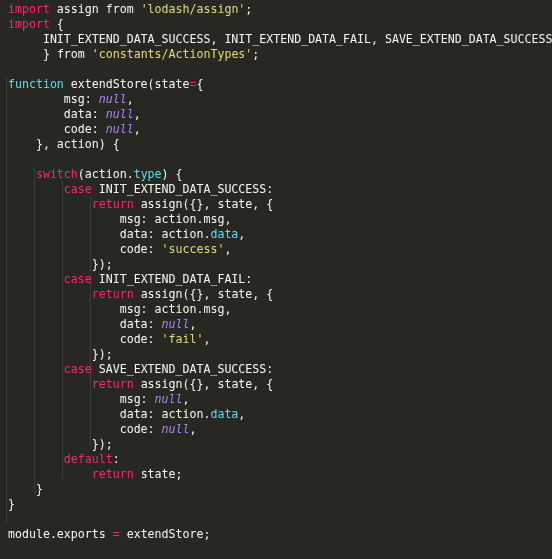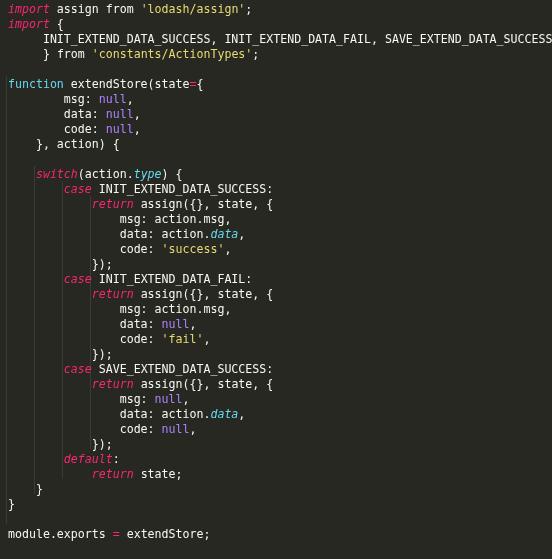--- a/index.html
+++ b/index.html
@@ -42,25 +42,25 @@
     z-index: 2;
     margin: 0;
     padding: 0 0 0 8px;
     font-family: inherit;
     font-size: inherit;
     line-height: 15px;
     white-space: pre;
     color: #f8f8f2;
   }
   .ln { display: block; height: 15px; }
-  .kw   { color: #f92672; font-style: italic; }
+  .kw   { color: #f92672; }
   .fn   { color: #66d9ef; }
   .str  { color: #e6db74; }
-  .num  { color: #ae81ff; }
-  .prop { color: #66d9ef; font-style: italic; }
+  .num  { color: #ae81ff; font-style: italic; }
+  .prop { color: #66d9ef; }
   .op   { color: #f92672; }
   .plain{ color: #f8f8f2; text-align: center; }
 </style>
 </head>
 <body style="background: rgb(39, 40, 34);">
 
 <div id="editor" style="background: rgb(39, 40, 34); color: rgb(248, 248, 242); font-size: 11.6px; line-height: 15px;">
 
   <div class="guides">
     <div class="guide" style="left: 6px; top: 76px; height: 448px; background: rgb(59, 60, 53);"></div>

